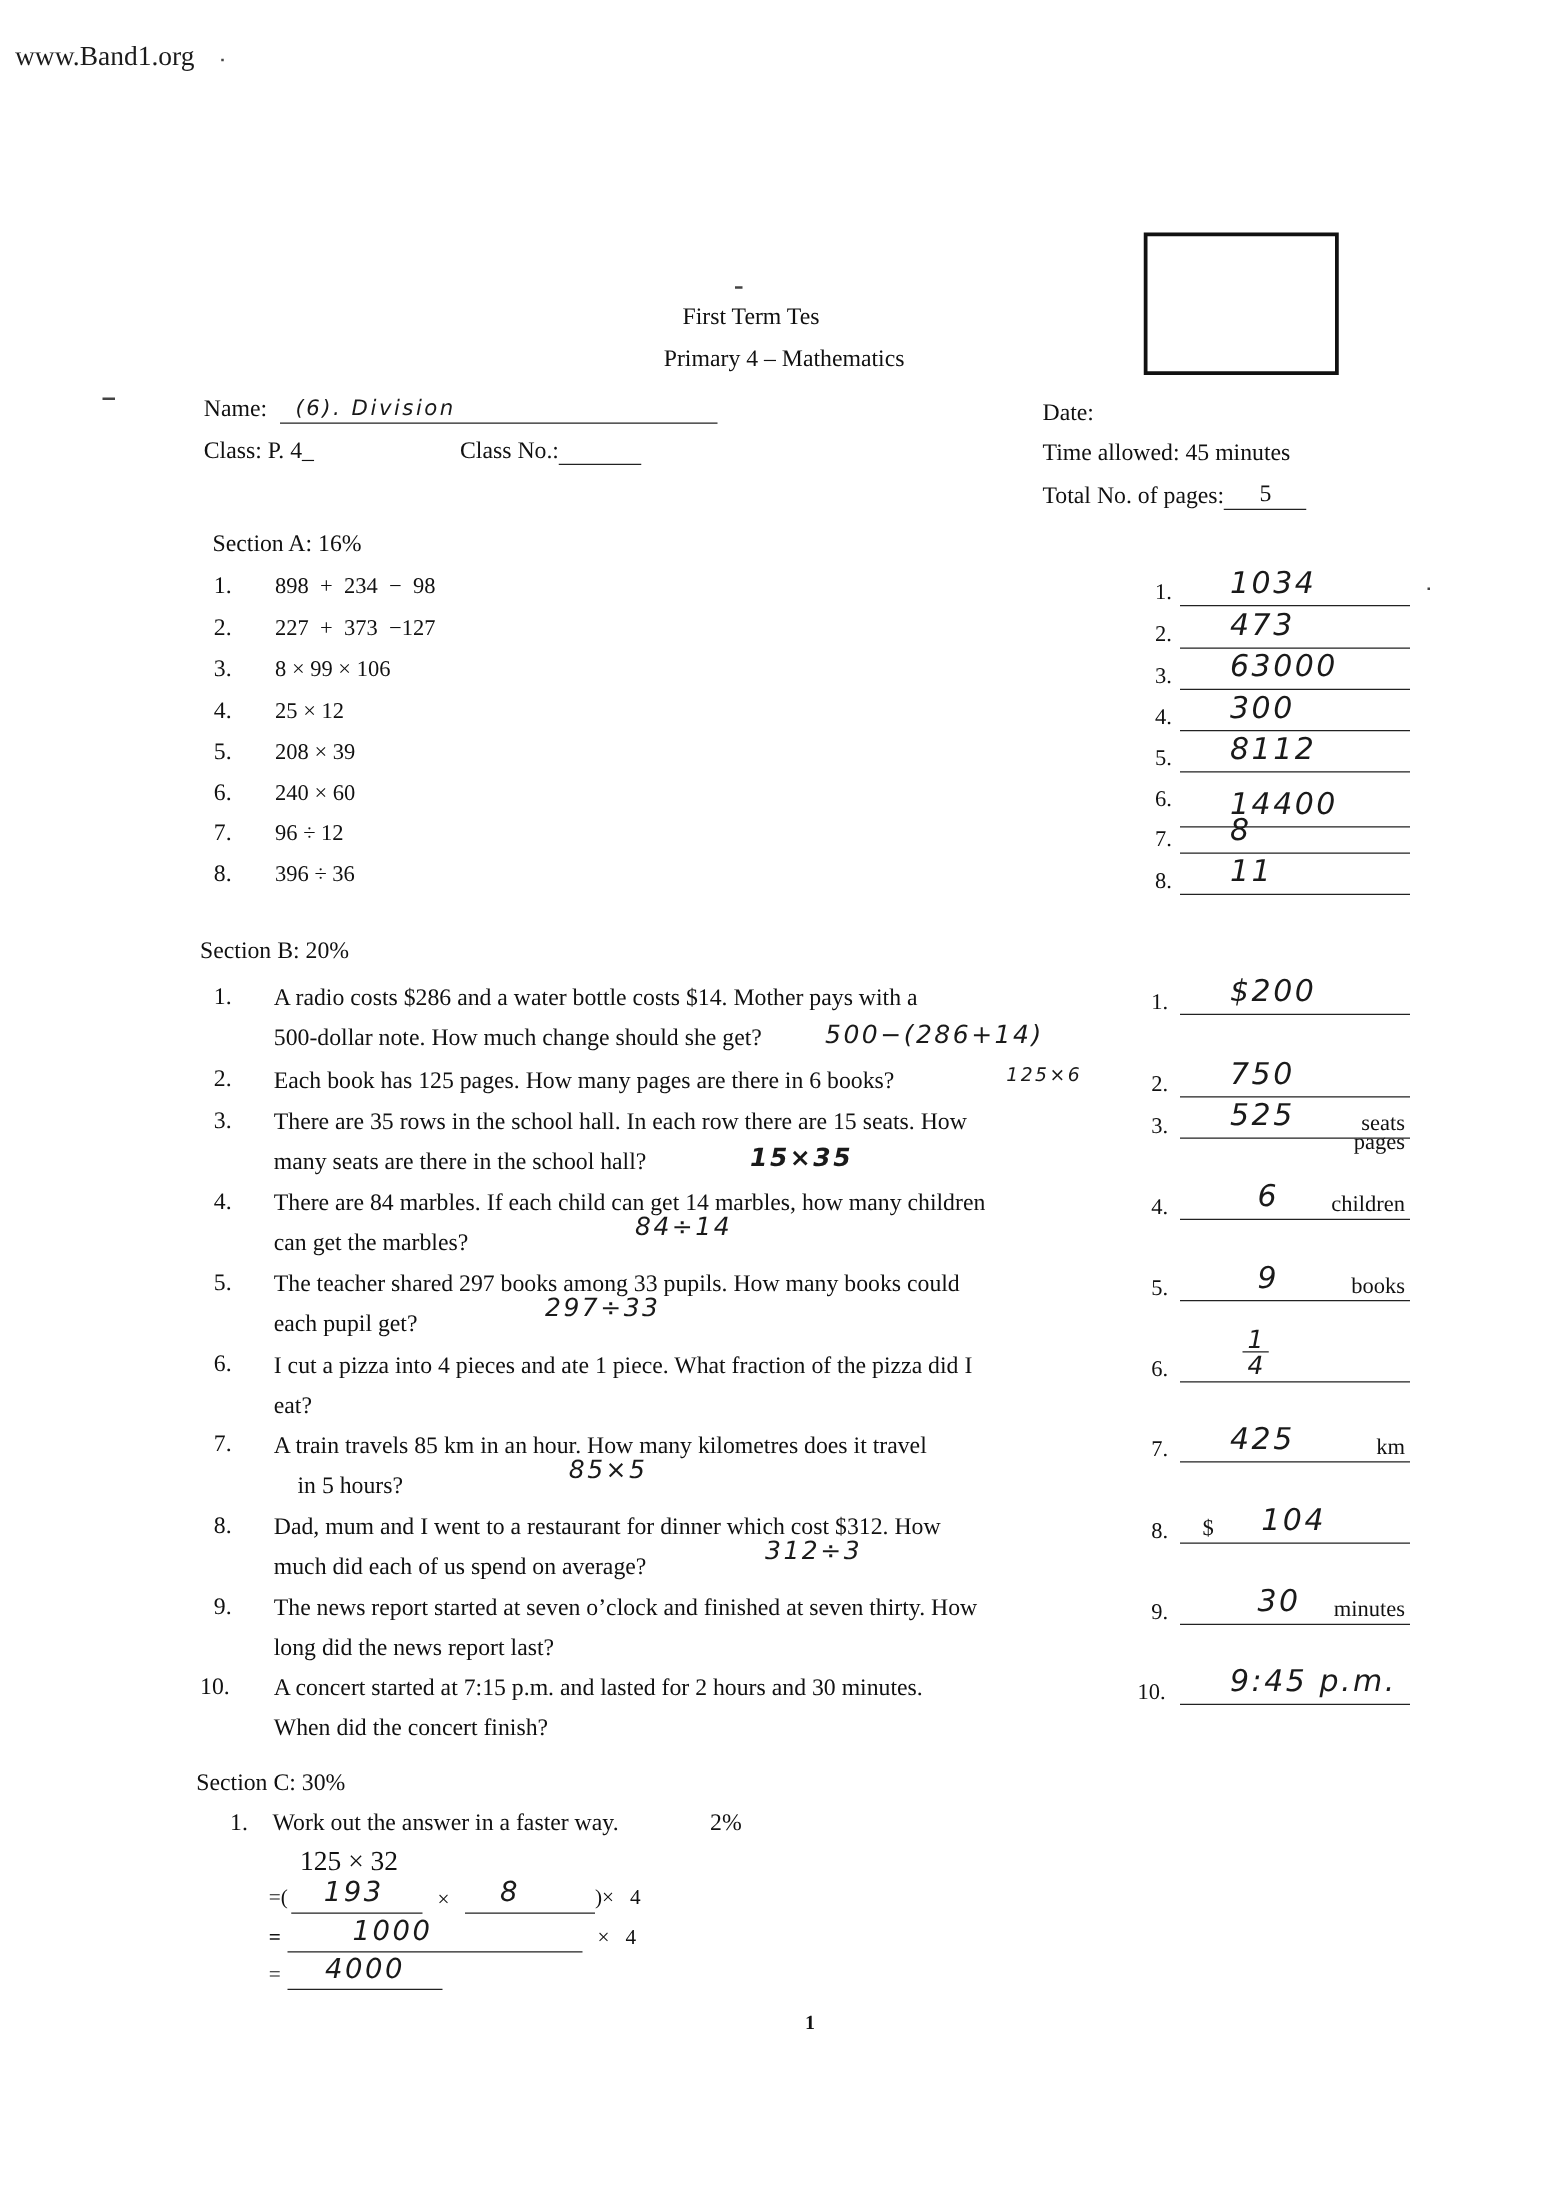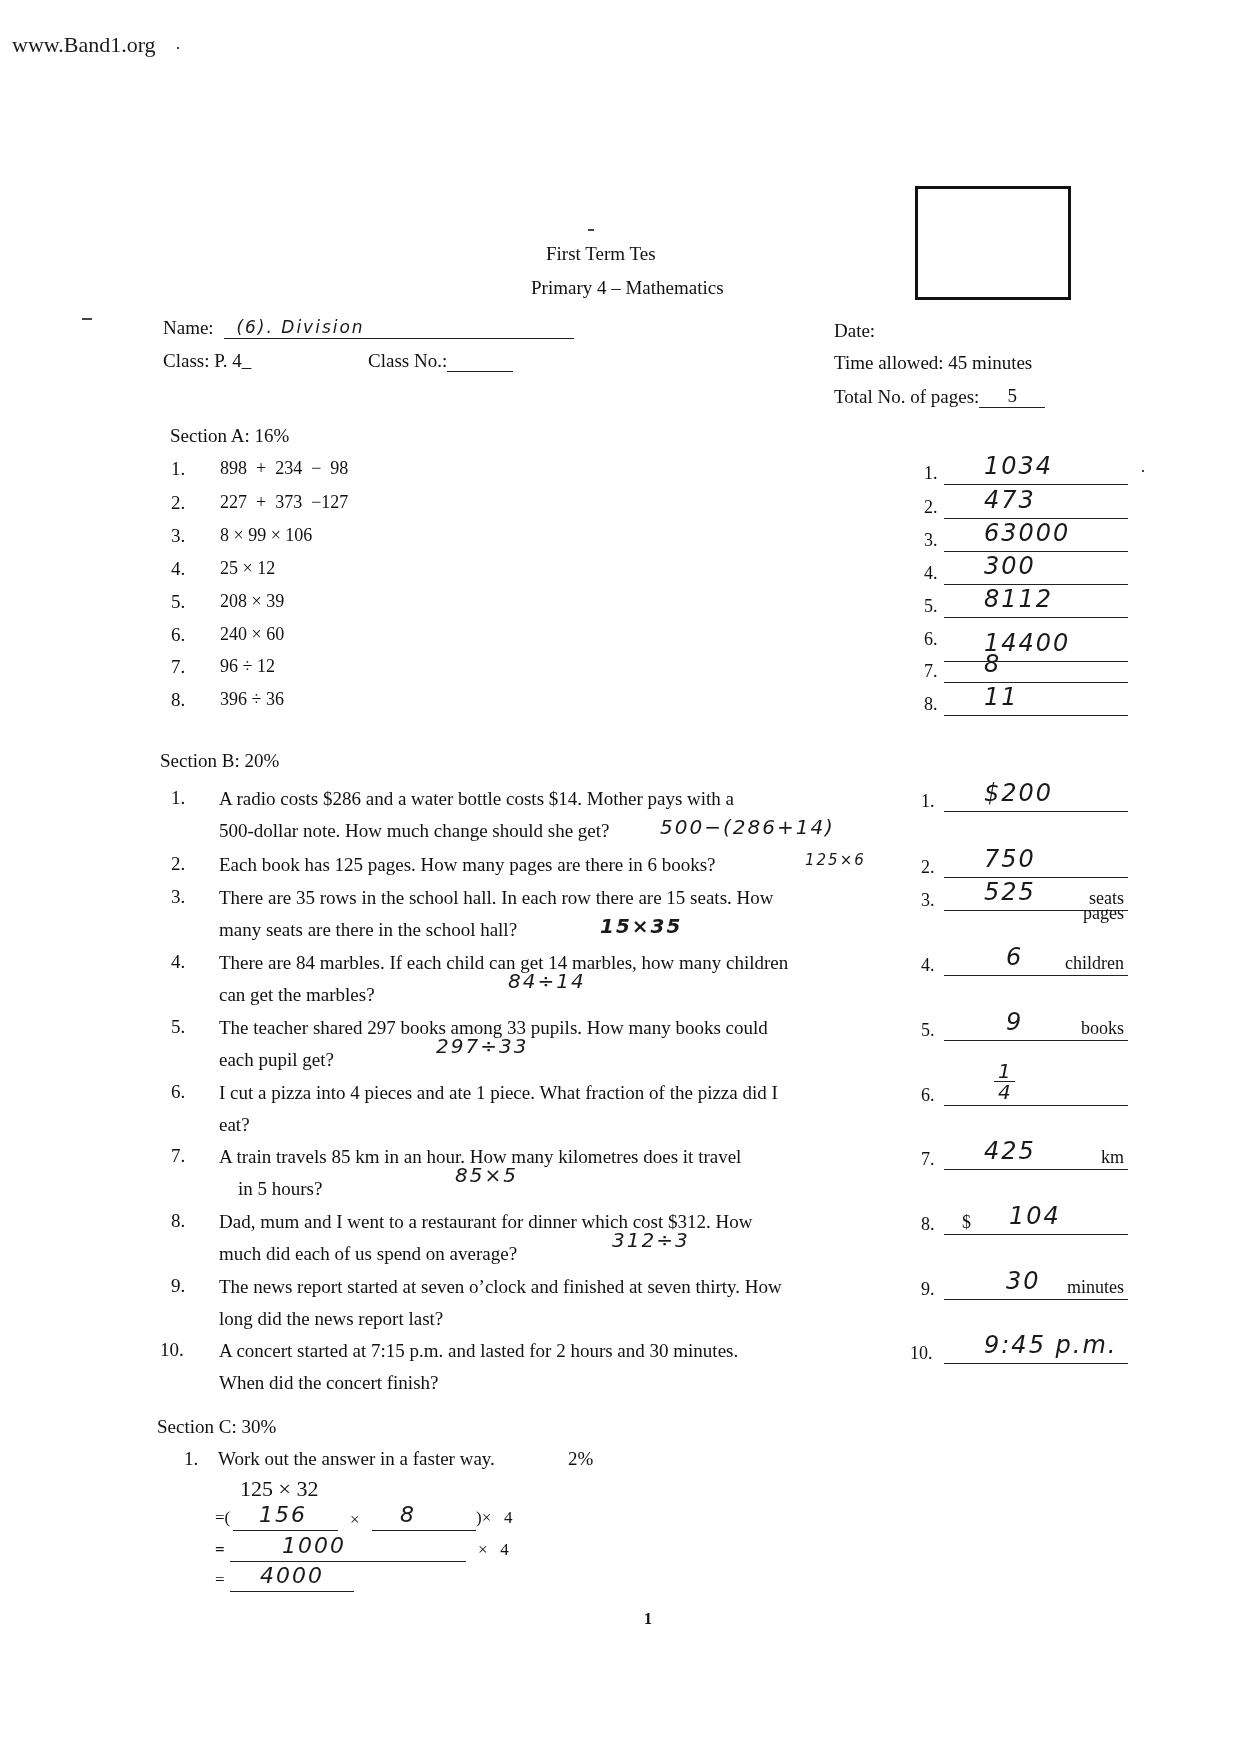--- a/index.html
+++ b/index.html
@@ -227,21 +227,21 @@
   </div>
 
 <div class="abs serif section-title" style="left:157px; top:1416px;">Section C: 30%</div>
 <div class="abs serif qnum" style="left:184px; top:1448px;">1.</div>
 <div class="abs serif qtext" style="left:218px; top:1443px;">Work out the answer in a faster way.</div>
 <div class="abs serif qtext" style="left:568px; top:1443px;">2%</div>
 <div class="abs sans" style="left:240px; top:1476px; font-size:22px;">125 × 32</div>
 
 <div class="abs sans" style="left:215px; top:1508px; font-size:17px;">=(</div>
 <div class="abs" style="left:233px; top:1506px; width:105px; height:24px; border-bottom:1.5px solid #222;">
-  <span class="hand abs" style="left:26px; top:-4px; font-size:22px;">156</span>
+  <span class="hand abs" style="left:26px; top:-4px; font-size:22px;">193</span>
 </div>
 <div class="abs sans" style="left:350px; top:1510px; font-size:17px;">×</div>
 <div class="abs" style="left:372px; top:1506px; width:104px; height:24px; border-bottom:1.5px solid #222;">
   <span class="hand abs" style="left:28px; top:-4px; font-size:22px;">8</span>
 </div>
 <div class="abs sans" style="left:476px; top:1508px; font-size:17px; white-space:pre;">)×   4</div>
 
 <div class="abs sans" style="left:215px; top:1540px; font-size:17px; font-weight:bold;">=</div>
 <div class="abs" style="left:230px; top:1537px; width:236px; height:24px; border-bottom:1.5px solid #222;">
   <span class="hand abs" style="left:52px; top:-4px; font-size:22px;">1000</span>

